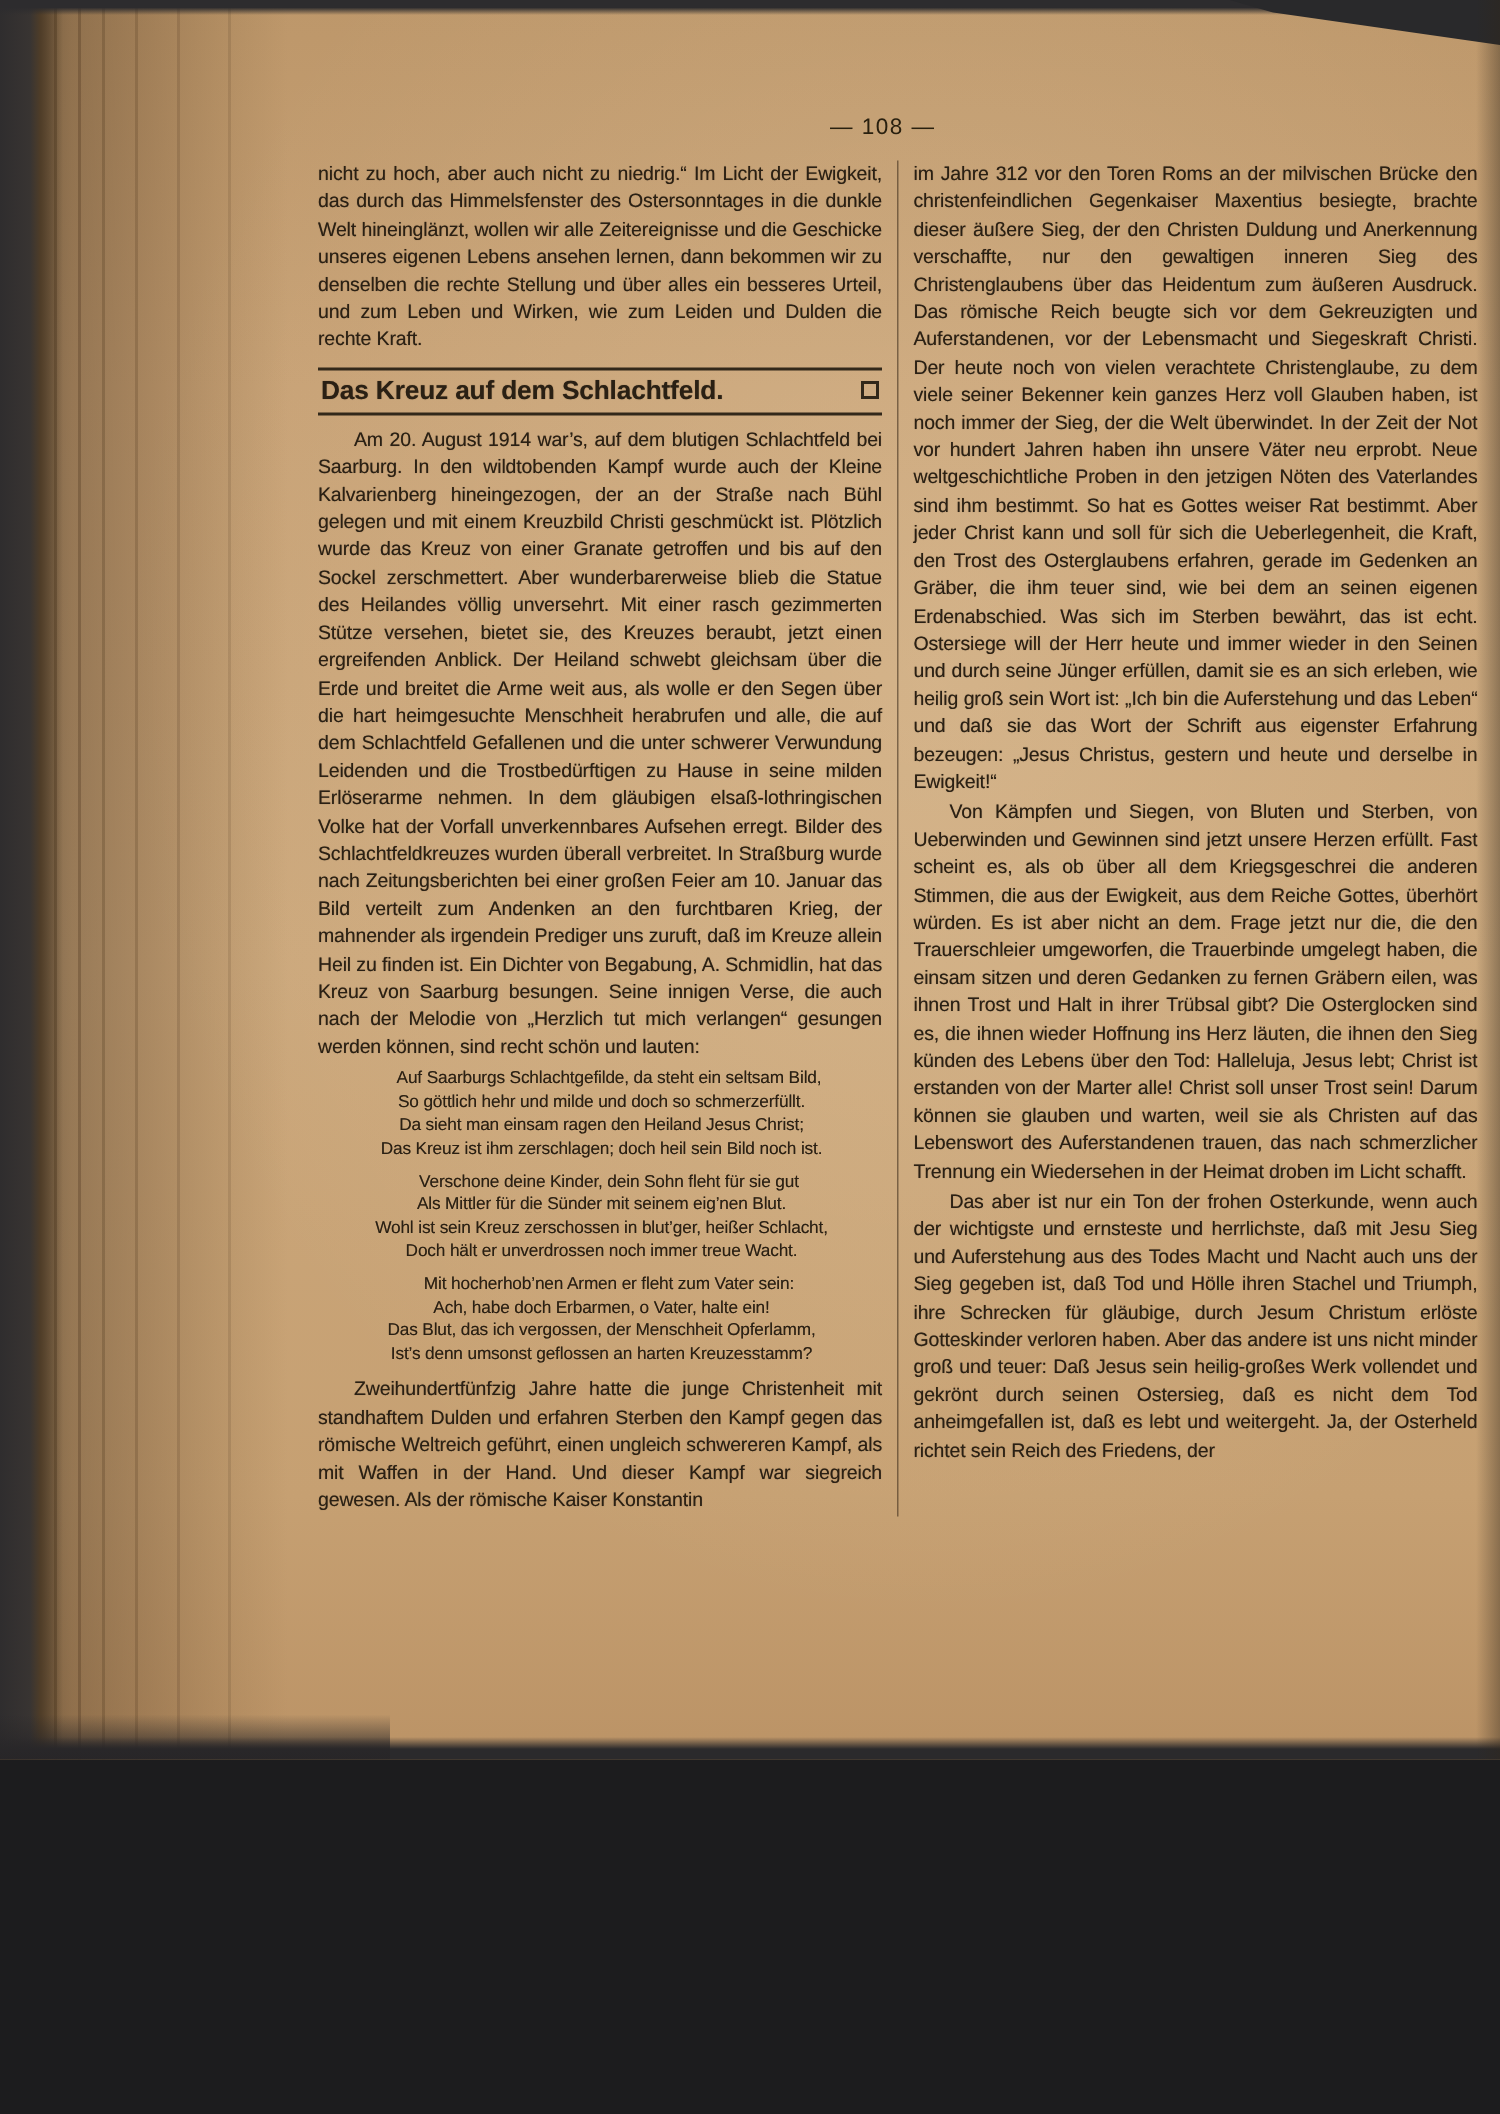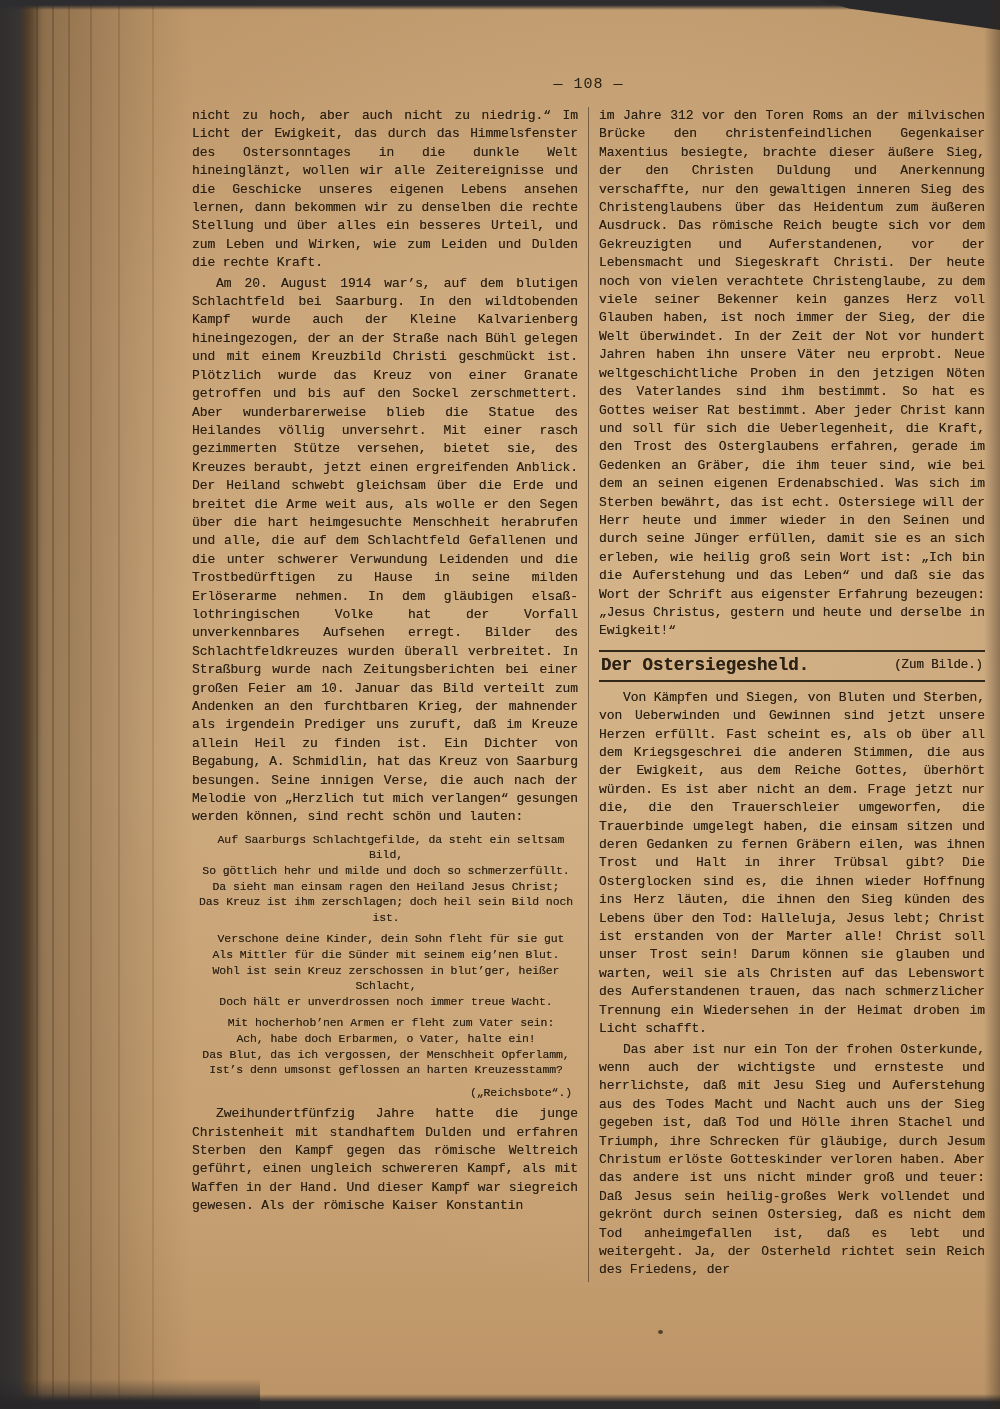--- a/index.html
+++ b/index.html
@@ -1,27 +1,27 @@
 <!DOCTYPE html>
 <html lang="de"><head>
 <meta charset="utf-8">
 <style>
   html, body { margin:0; padding:0; background:#1c1c1e; }
 
   .scan {
     position: relative;
     width: 1000px;
-    height: 1409px;
+    height: 1173px;
     margin: 0 auto;
     overflow: hidden;
     background-color:#c7a173;
     background:
       radial-gradient(ellipse at 62% 38%, rgba(255,238,205,0.20), rgba(0,0,0,0) 62%),
       linear-gradient(180deg, #bd976a 0%, #c7a175 22%, #cba77b 55%, #c6a072 85%, #bb9366 100%);
-    font-family: Liberation Mono, monospace;
+    font-family: Liberation Sans, sans-serif;
     color: #2a2014;
   }
 
   
   .gutter {
     position:absolute; left:0; top:0; bottom:0; width:192px;
     background:
       linear-gradient(90deg, #2f2d2e 0px, #383432 20px, #4f3d28 27px, rgba(79,61,40,0) 42px),
       linear-gradient(90deg, rgba(0,0,0,0.50) 0px, rgba(70,50,30,0.38) 48px,
         rgba(92,66,40,0.30) 95px, rgba(120,90,55,0.18) 145px, rgba(0,0,0,0) 192px);
@@ -46,21 +46,21 @@
     border-radius:50%; background:#3a2c1a; opacity:.8; }
 
   .content {
     position:absolute; left:192px; top:76px; width:793px; height:1326px; overflow:hidden;
   }
 
   .page-number {
     text-align:center; font-size:15px; letter-spacing:1px; margin:0 0 14px 0; color:#29200f;
   }
 
-  .columns { display:flex; align-items:flex-start; }
+  .columns { display:flex; align-items:flex-start;margin-left:20px; }
   .col { width:386px; text-align:justify; font-size:13px; line-height:18.4px;
          letter-spacing:-0.1px; hyphens:auto; text-shadow:0 0 0.5px rgba(42,28,12,0.55); }
   .col-divider { width:1px; align-self:stretch; background:rgba(52,37,20,0.55); margin:0 10px; }
 
   .body-text { margin:0 0 2px 0; }
   .body-text.indent { text-indent:24px; }
 
   .section-head {
     display:flex; justify-content:space-between; align-items:center;
     border-top:2px solid #32281a; border-bottom:2px solid #32281a;
@@ -98,54 +98,53 @@
   <div class="content">
 
     <div class="page-number">— 108 —</div>
 
     <div class="columns">
 
       <div class="col">
 
         <p class="body-text">nicht zu hoch, aber auch nicht zu niedrig.“ Im Licht der Ewigkeit, das durch das Himmelsfenster des Ostersonntages in die dunkle Welt hineinglänzt, wollen wir alle Zeitereignisse und die Geschicke unseres eigenen Lebens ansehen lernen, dann bekommen wir zu denselben die rechte Stellung und über alles ein besseres Urteil, und zum Leben und Wirken, wie zum Leiden und Dulden die rechte Kraft.</p>
 
+        <div class="section-head">
+          <span>Das Kreuz auf dem Schlachtfeld.</span>
+          <span class="head-marker"></span>
+        </div>
 
         <p class="body-text indent">Am 20. August 1914 war’s, auf dem blutigen Schlachtfeld bei Saarburg. In den wildtobenden Kampf wurde auch der Kleine Kalvarienberg hineingezogen, der an der Straße nach Bühl gelegen und mit einem Kreuzbild Christi geschmückt ist. Plötzlich wurde das Kreuz von einer Granate getroffen und bis auf den Sockel zerschmettert. Aber wunderbarerweise blieb die Statue des Heilandes völlig unversehrt. Mit einer rasch gezimmerten Stütze versehen, bietet sie, des Kreuzes beraubt, jetzt einen ergreifenden Anblick. Der Heiland schwebt gleichsam über die Erde und breitet die Arme weit aus, als wolle er den Segen über die hart heimgesuchte Menschheit herabrufen und alle, die auf dem Schlachtfeld Gefallenen und die unter schwerer Verwundung Leidenden und die Trostbedürftigen zu Hause in seine milden Erlöserarme nehmen. In dem gläubigen elsaß-lothringischen Volke hat der Vorfall unverkennbares Aufsehen erregt. Bilder des Schlachtfeldkreuzes wurden überall verbreitet. In Straßburg wurde nach Zeitungsberichten bei einer großen Feier am 10. Januar das Bild verteilt zum Andenken an den furchtbaren Krieg, der mahnender als irgendein Prediger uns zuruft, daß im Kreuze allein Heil zu finden ist. Ein Dichter von Begabung, A. Schmidlin, hat das Kreuz von Saarburg besungen. Seine innigen Verse, die auch nach der Melodie von „Herzlich tut mich verlangen“ gesungen werden können, sind recht schön und lauten:</p>
 
         <div class="poem">
           <div class="stanza">Auf Saarburgs Schlachtgefilde, da steht ein seltsam Bild,
 So göttlich hehr und milde und doch so schmerzerfüllt.
 Da sieht man einsam ragen den Heiland Jesus Christ;
 Das Kreuz ist ihm zerschlagen; doch heil sein Bild noch ist.</div>
           <div class="stanza">Verschone deine Kinder, dein Sohn fleht für sie gut
 Als Mittler für die Sünder mit seinem eig’nen Blut.
 Wohl ist sein Kreuz zerschossen in blut’ger, heißer Schlacht,
 Doch hält er unverdrossen noch immer treue Wacht.</div>
           <div class="stanza">Mit hocherhob’nen Armen er fleht zum Vater sein:
 Ach, habe doch Erbarmen, o Vater, halte ein!
 Das Blut, das ich vergossen, der Menschheit Opferlamm,
 Ist’s denn umsonst geflossen an harten Kreuzesstamm?</div>
         </div>
 
-        <div class="attribution">(„Reichsbote“.)</div>
 
 
         <p class="body-text indent">Zweihundertfünfzig Jahre hatte die junge Christenheit mit standhaftem Dulden und erfahren Sterben den Kampf gegen das römische Weltreich geführt, einen ungleich schwereren Kampf, als mit Waffen in der Hand. Und dieser Kampf war siegreich gewesen. Als der römische Kaiser Konstantin</p>
       </div>
 
       <div class="col-divider"></div>
 
       <div class="col">
 
         <p class="body-text">im Jahre 312 vor den Toren Roms an der milvischen Brücke den christenfeindlichen Gegenkaiser Maxentius besiegte, brachte dieser äußere Sieg, der den Christen Duldung und Anerkennung verschaffte, nur den gewaltigen inneren Sieg des Christenglaubens über das Heidentum zum äußeren Ausdruck. Das römische Reich beugte sich vor dem Gekreuzigten und Auferstandenen, vor der Lebensmacht und Siegeskraft Christi. Der heute noch von vielen verachtete Christenglaube, zu dem viele seiner Bekenner kein ganzes Herz voll Glauben haben, ist noch immer der Sieg, der die Welt überwindet. In der Zeit der Not vor hundert Jahren haben ihn unsere Väter neu erprobt. Neue weltgeschichtliche Proben in den jetzigen Nöten des Vaterlandes sind ihm bestimmt. So hat es Gottes weiser Rat bestimmt. Aber jeder Christ kann und soll für sich die Ueberlegenheit, die Kraft, den Trost des Osterglaubens erfahren, gerade im Gedenken an Gräber, die ihm teuer sind, wie bei dem an seinen eigenen Erdenabschied. Was sich im Sterben bewährt, das ist echt. Ostersiege will der Herr heute und immer wieder in den Seinen und durch seine Jünger erfüllen, damit sie es an sich erleben, wie heilig groß sein Wort ist: „Ich bin die Auferstehung und das Leben“ und daß sie das Wort der Schrift aus eigenster Erfahrung bezeugen: „Jesus Christus, gestern und heute und derselbe in Ewigkeit!“</p>
 
-        <div class="section-head">
-          <span>Der Ostersiegesheld.</span>
-          <span class="head-subtitle">(Zum Bilde.)</span>
-        </div>
 
         <p class="body-text indent">Von Kämpfen und Siegen, von Bluten und Sterben, von Ueberwinden und Gewinnen sind jetzt unsere Herzen erfüllt. Fast scheint es, als ob über all dem Kriegsgeschrei die anderen Stimmen, die aus der Ewigkeit, aus dem Reiche Gottes, überhört würden. Es ist aber nicht an dem. Frage jetzt nur die, die den Trauerschleier umgeworfen, die Trauerbinde umgelegt haben, die einsam sitzen und deren Gedanken zu fernen Gräbern eilen, was ihnen Trost und Halt in ihrer Trübsal gibt? Die Osterglocken sind es, die ihnen wieder Hoffnung ins Herz läuten, die ihnen den Sieg künden des Lebens über den Tod: Halleluja, Jesus lebt; Christ ist erstanden von der Marter alle! Christ soll unser Trost sein! Darum können sie glauben und warten, weil sie als Christen auf das Lebenswort des Auferstandenen trauen, das nach schmerzlicher Trennung ein Wiedersehen in der Heimat droben im Licht schafft.</p>
 
         <p class="body-text indent">Das aber ist nur ein Ton der frohen Osterkunde, wenn auch der wichtigste und ernsteste und herrlichste, daß mit Jesu Sieg und Auferstehung aus des Todes Macht und Nacht auch uns der Sieg gegeben ist, daß Tod und Hölle ihren Stachel und Triumph, ihre Schrecken für gläubige, durch Jesum Christum erlöste Gotteskinder verloren haben. Aber das andere ist uns nicht minder groß und teuer: Daß Jesus sein heilig-großes Werk vollendet und gekrönt durch seinen Ostersieg, daß es nicht dem Tod anheimgefallen ist, daß es lebt und weitergeht. Ja, der Osterheld richtet sein Reich des Friedens, der</p>
       </div>
 
     </div>
   </div>
 </div>
 

